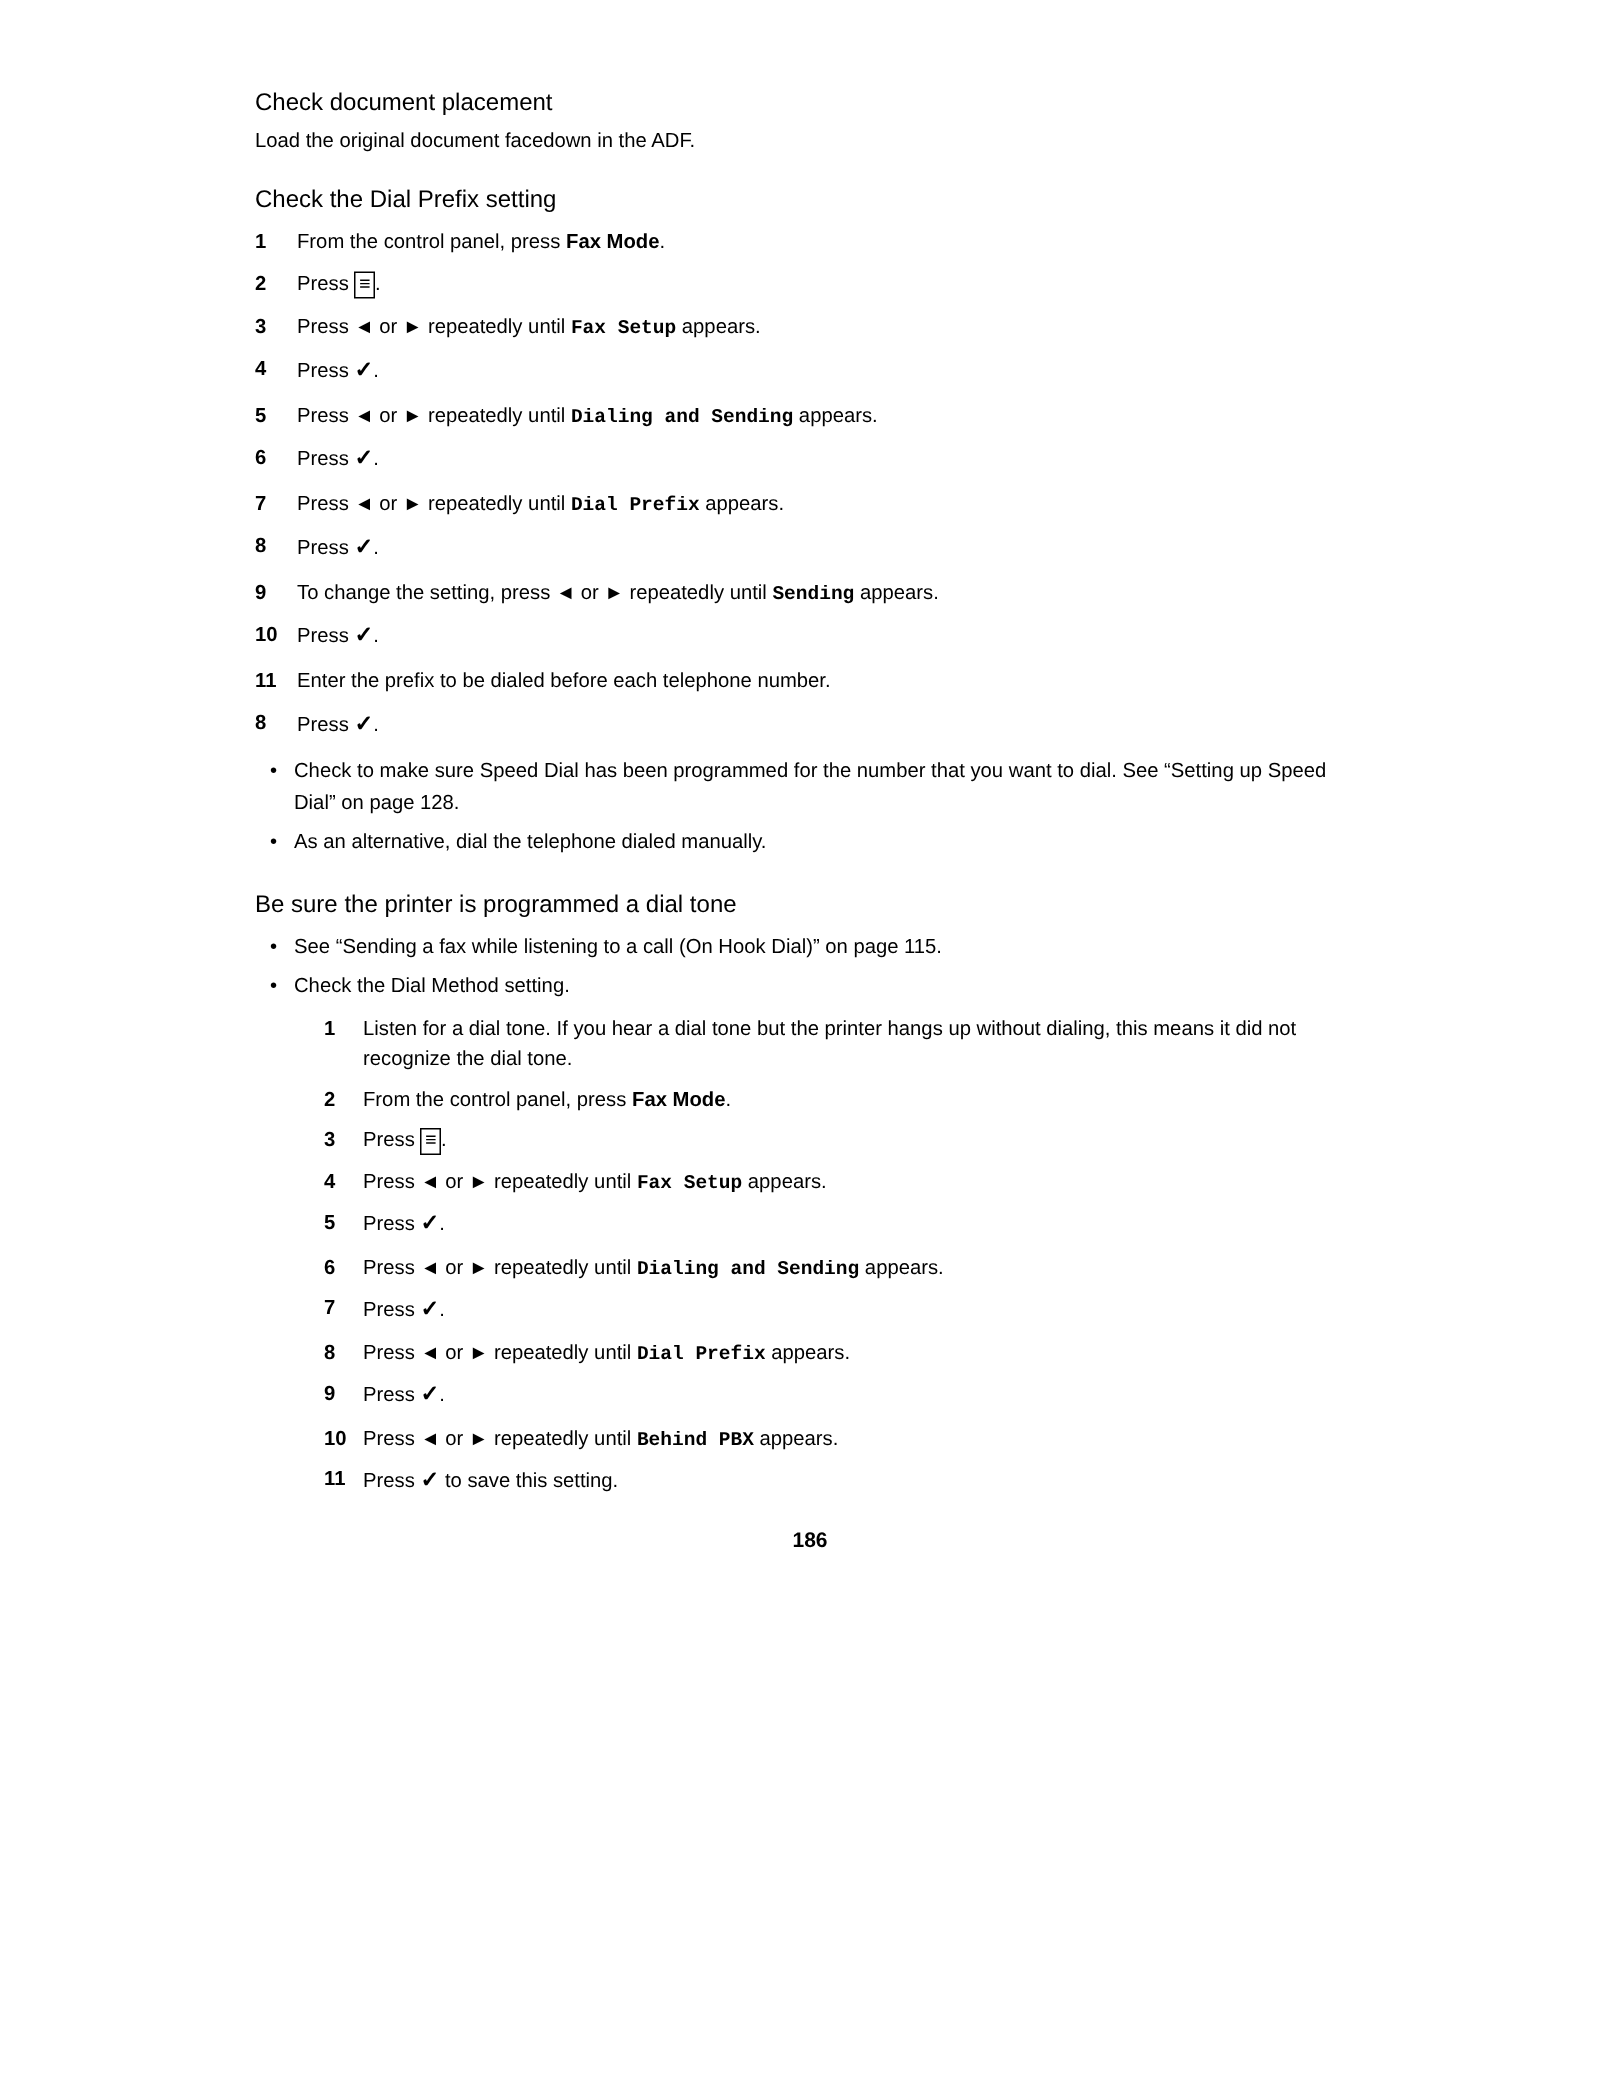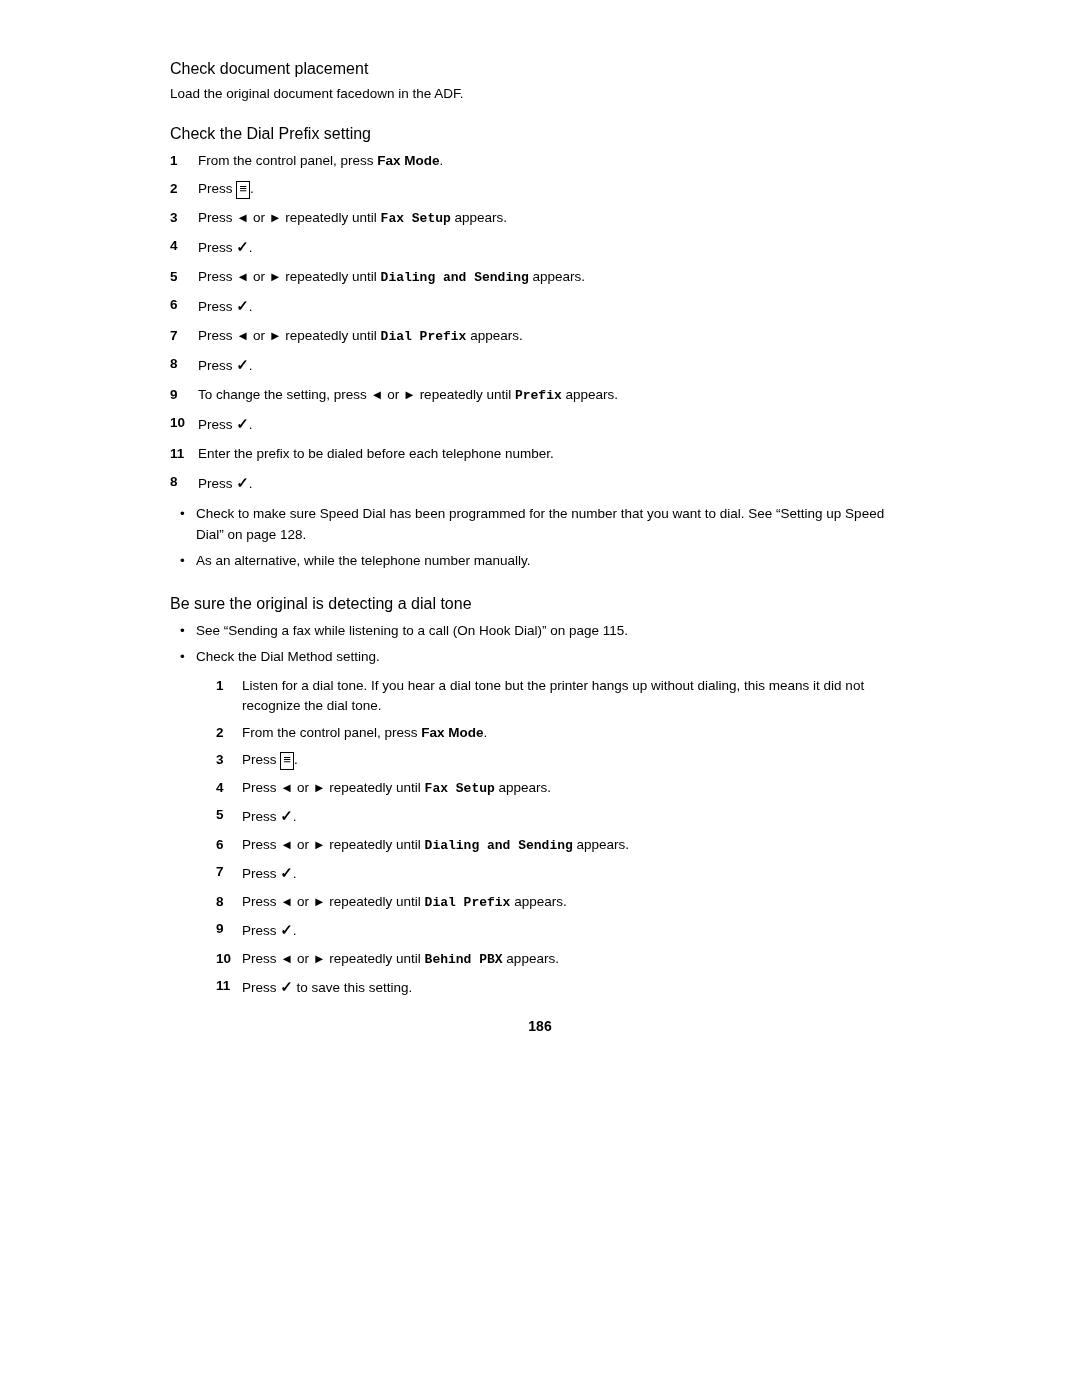--- a/index.html
+++ b/index.html
@@ -177,21 +177,21 @@
     <li>
       <span class="step-num">7</span>
       <span class="step-content">Press <span class="arrow-left">◄</span> or <span class="arrow-right">►</span> repeatedly until <span class="mono">Dial Prefix</span> appears.</span>
     </li>
     <li>
       <span class="step-num">8</span>
       <span class="step-content">Press <span class="icon-check">✓</span>.</span>
     </li>
     <li>
       <span class="step-num">9</span>
-      <span class="step-content">To change the setting, press <span class="arrow-left">◄</span> or <span class="arrow-right">►</span> repeatedly until <span class="mono">Prefix</span> appears.</span>
+      <span class="step-content">To change the setting, press <span class="arrow-left">◄</span> or <span class="arrow-right">►</span> repeatedly until <span class="mono">Sending</span> appears.</span>
     </li>
     <li>
       <span class="step-num"><strong>10</strong></span>
       <span class="step-content">Press <span class="icon-check">✓</span>.</span>
     </li>
     <li>
       <span class="step-num"><strong>11</strong></span>
       <span class="step-content">Enter the prefix to be dialed before each telephone number.</span>
     </li>
     <li>
@@ -200,25 +200,25 @@
     </li>
   </ol>
 
   <ul class="bullets-list">
     <li>
       <span class="bullet-dot">•</span>
       <span class="bullet-content">Check to make sure Speed Dial has been programmed for the number that you want to dial. See “Setting up Speed Dial” on page 128.</span>
     </li>
     <li>
       <span class="bullet-dot">•</span>
-      <span class="bullet-content">As an alternative, while the telephone number manually.</span>
+      <span class="bullet-content">As an alternative, dial the telephone dialed manually.</span>
     </li>
   </ul>
 
-  <h2>Be sure the original is detecting a dial tone</h2>
+  <h2>Be sure the printer is programmed a dial tone</h2>
   <ul class="bullets-list">
     <li>
       <span class="bullet-dot">•</span>
       <span class="bullet-content">See “Sending a fax while listening to a call (On Hook Dial)” on page 115.</span>
     </li>
     <li>
       <span class="bullet-dot">•</span>
       <span class="bullet-content">
         Check the Dial Method setting.
         <ol class="sub-steps">

